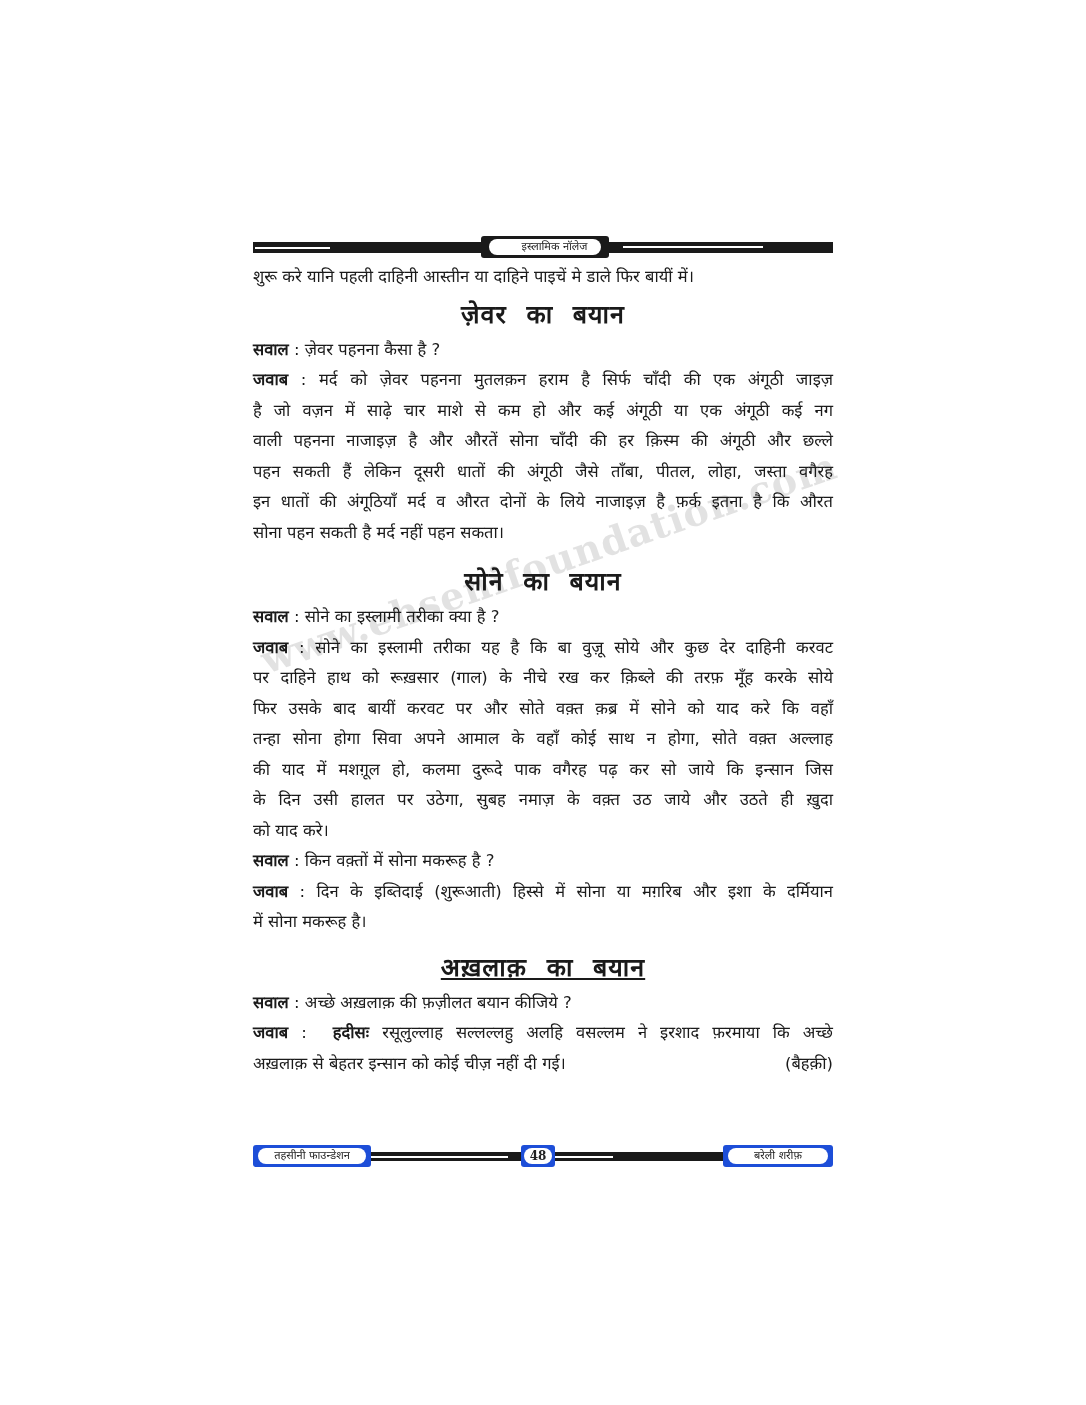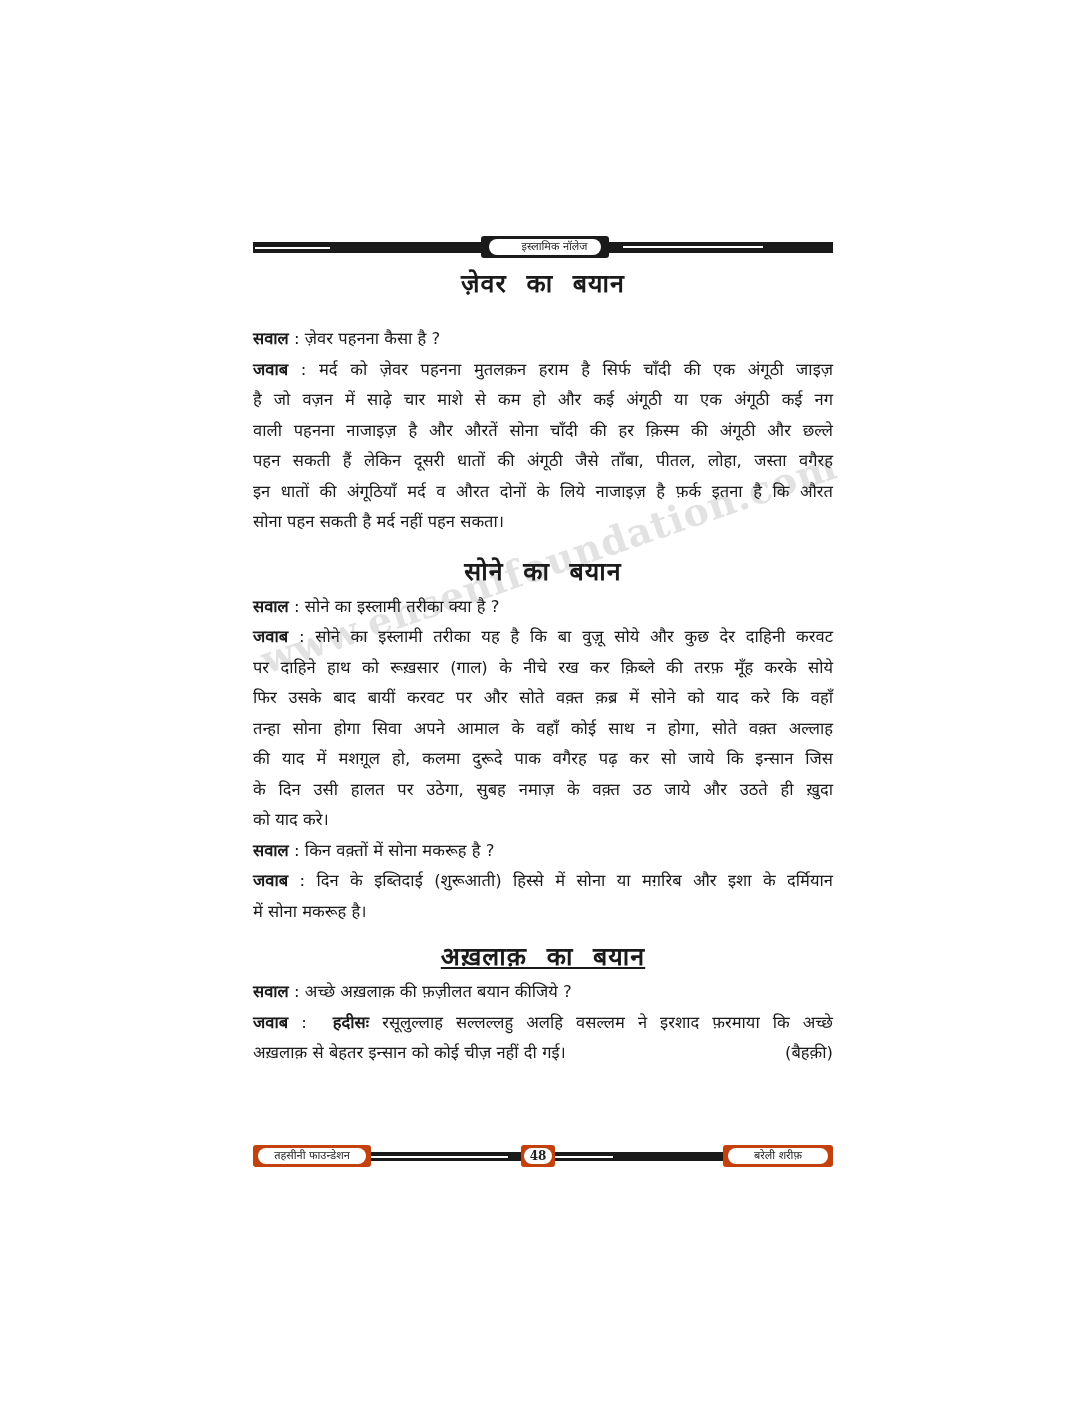--- a/index.html
+++ b/index.html
@@ -32,21 +32,21 @@
     word-spacing: 10px;
   }
   .lbl { font-weight: bold; }
   .ref { float: right; }
 
   
   .ftr { position: absolute; left: 253px; top: 1145px; width: 580px; height: 24px; }
   .ftr .bar { position: absolute; left: 0; right: 0; top: 7px; height: 9px; background: #1a1a1a; }
   .ftr .bar .in1 { position: absolute; left: 110px; top: 4px; width: 145px; height: 2px; background: #fff; }
   .ftr .bar .in2 { position: absolute; left: 300px; top: 4px; width: 60px; height: 2px; background: #fff; }
-  .ftr .box { position: absolute; top: 0; height: 22px; background: #c2410c; border-radius: 3px; }
+  .ftr .box { position: absolute; top: 0; height: 22px; background: #1d4ed8; border-radius: 3px; }
   .ftr .box span {
     position: absolute; left: 5px; right: 5px; top: 3px; height: 16px; background: #fff;
     border-radius: 9px; font-size: 11px; line-height: 16px; text-align: center; color: #222;
   }
   .ftr .boxL { left: 0; width: 118px; }
   .ftr .boxR { right: 0; width: 110px; }
   .ftr .pg { left: 268px; width: 34px; }
   .ftr .pg span { font-family: "DejaVu Serif", serif; font-weight: bold; font-size: 12px; left: 3px; right: 3px; }
 
   
@@ -65,23 +65,24 @@
   <div class="hdr">
     <div class="bar">
         <div class="inL"></div>
         <div class="inR"></div>
       </div>
     <div class="tag">
       <span>इस्लामिक नॉलेज</span>
     </div>
   </div>
 
+  <div class="line last">शुरू करे यानि पहली दाहिनी आस्तीन या दाहिने पाइचें मे डाले फिर बायीं में।</div>
 
   <div class="heading" style="margin-top:2px;">ज़ेवर का बयान</div>
-  <div class="line last" style="margin-top:20px;">
+  <div class="line last" style="margin-top:0;">
     <span class="lbl">सवाल</span><span> : </span><span>ज़ेवर पहनना कैसा है ?</span>
   </div>
   <div class="line">
     <span class="lbl">जवाब</span><span> : </span><span>मर्द को ज़ेवर पहनना मुतलक़न हराम है सिर्फ चाँदी की एक अंगूठी जाइज़</span>
   </div>
   <div class="line">है जो वज़न में साढ़े चार माशे से कम हो और कई अंगूठी या एक अंगूठी कई नग</div>
   <div class="line">वाली पहनना नाजाइज़ है और  औरतें सोना चाँदी की हर क़िस्म की अंगूठी और छल्ले</div>
   <div class="line">पहन सकती हैं लेकिन दूसरी धातों की अंगूठी जैसे ताँबा, पीतल, लोहा, जस्ता वगैरह</div>
   <div class="line">इन धातों की अंगूठियाँ मर्द व औरत दोनों के लिये नाजाइज़ है फ़र्क इतना है कि औरत</div>
   <div class="line last">सोना पहन सकती है मर्द नहीं पहन सकता।</div>

